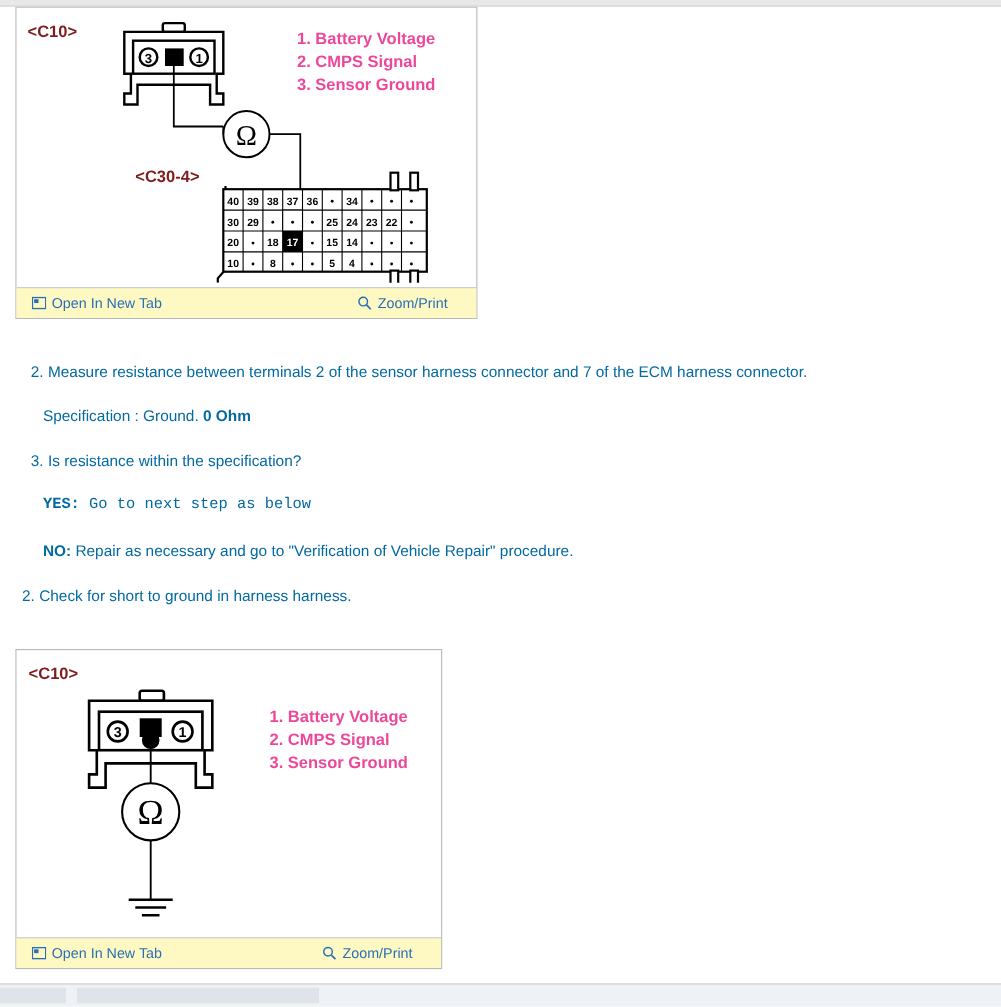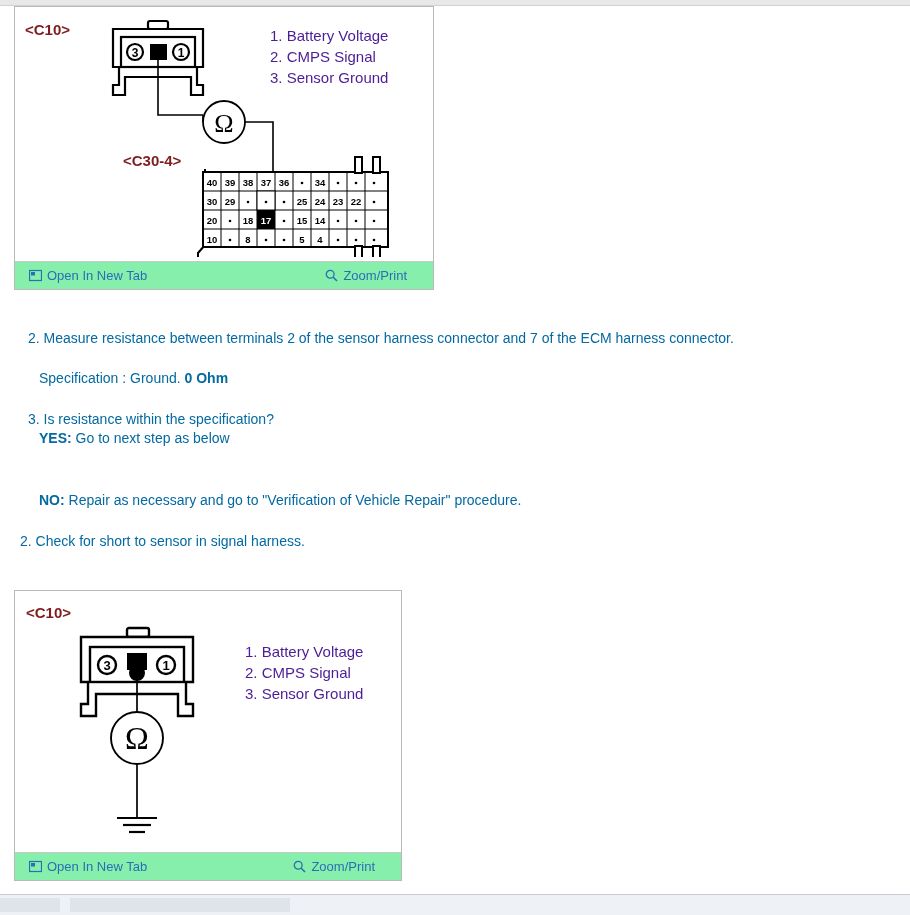--- a/index.html
+++ b/index.html
@@ -54,21 +54,21 @@
   .figure-canvas {
     position: relative;
     width: 100%;
     box-sizing: border-box;
   }
   .figure-footer {
     position: absolute;
     left: 0; right: 0; bottom: 0;
     height: 28px;
     border-top: 1px solid #c9c9c9;
-    background: #86efac;
+    background: #fef9c3;
     display: flex;
     align-items: center;
     box-sizing: border-box;
   }
   .footer-link {
     display: flex;
     align-items: center;
     gap: 5px;
     color: #2a6fb5;
     font-size: 13px;
@@ -89,24 +89,24 @@
     position: absolute;
     font-family: "Liberation Sans", sans-serif;
     font-weight: bold;
     font-size: 15px;
     color: #7f1d1d;
     white-space: nowrap;
   }
   .legend {
     position: absolute;
     font-family: "Liberation Sans", sans-serif;
-    font-weight: normal;
+    font-weight: bold;
     font-size: 15px;
     line-height: 21px;
-    color: #4c1d95;
+    color: #ec4899;
     white-space: nowrap;
   }
 
   
   .text-line {
     position: absolute;
     font-size: 14px;
     color: #0369a1;
     white-space: nowrap;
     font-family: "Liberation Sans", sans-serif;
@@ -265,33 +265,33 @@
 <div class="text-line" style="left:39px; top:370px;">
   <span>Specification : Ground.</span>
   <b>0 Ohm</b>
 </div>
 
 <div class="text-line" style="left:28px; top:411px;">
   <span>3.</span>
   <span>Is resistance within the specification?</span>
 </div>
 
-<div class="text-line" style="left:39px; top:430px;">
+<div class="text-line" style="left:39px; top:451px;font-family:Liberation Mono, monospace;">
   <b>YES:</b>
   <span>Go to next step as below</span>
 </div>
 
 <div class="text-line" style="left:39px; top:492px;">
   <b>NO:</b>
   <span>Repair as necessary and go to "Verification of Vehicle Repair" procedure.</span>
 </div>
 
 <div class="text-line" style="left:20px; top:533px;">
   <span>2.</span>
-  <span>Check for short to sensor in signal harness.</span>
+  <span>Check for short to ground in harness harness.</span>
 </div>
 
 <div class="figure-box" style="left:14px; top:590px; width:388px; height:291px;">
 
   <div class="figure-canvas" style="height:262px;">
 
     <div class="conn-label" style="left:11px; top:13px;">&lt;C10&gt;</div>
 
     <div class="legend" style="left:230px; top:50px;">
       <div>1. Battery Voltage</div>

